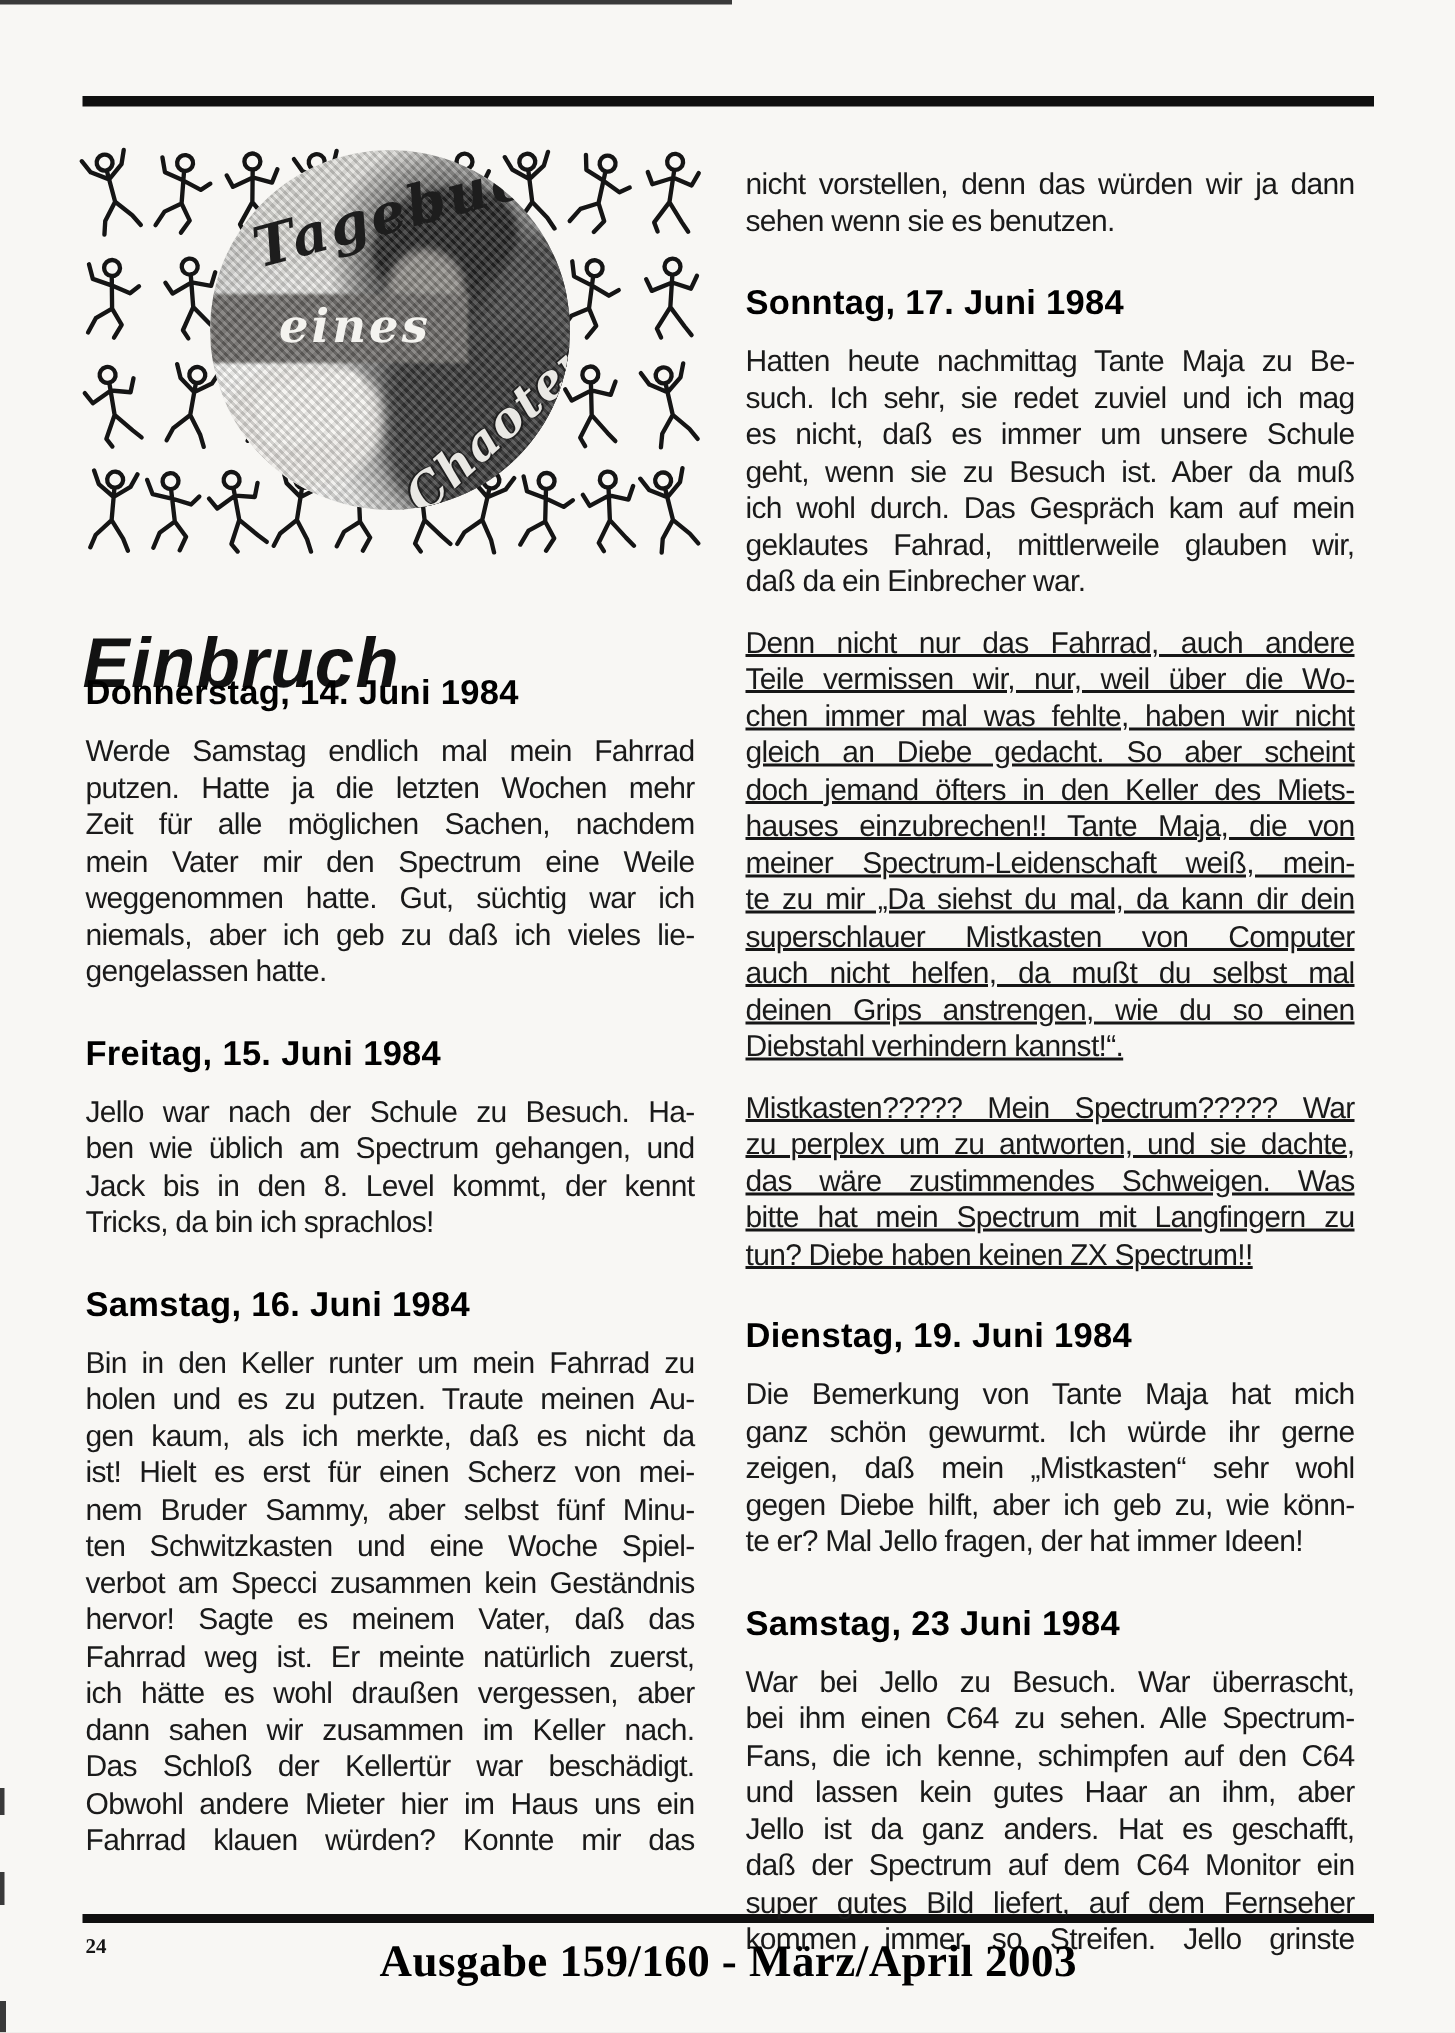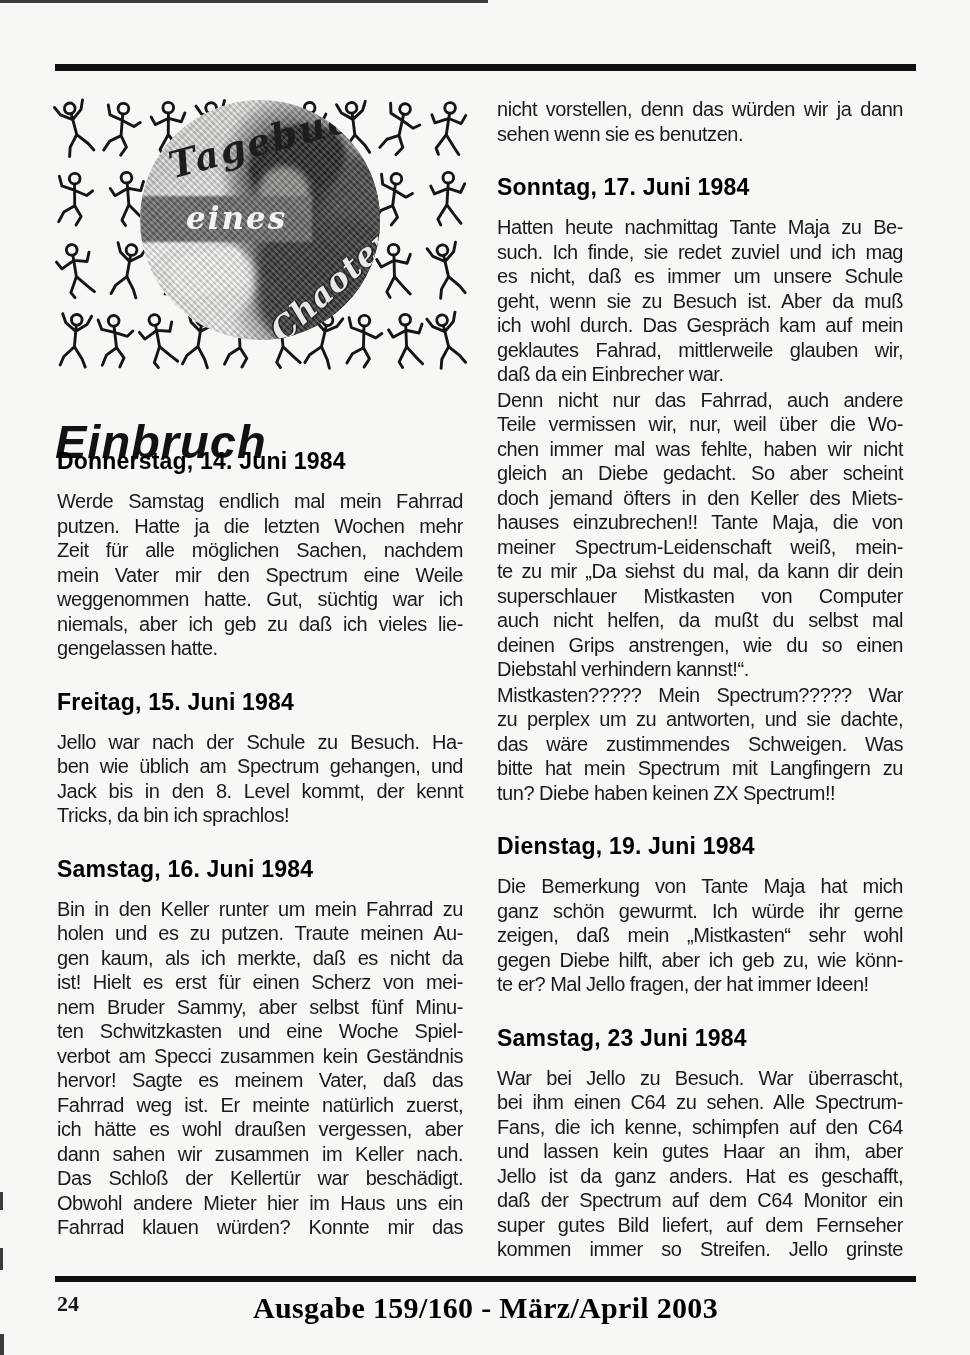--- a/index.html
+++ b/index.html
@@ -49,37 +49,37 @@
     transform:rotate(-42deg); transform-origin:left bottom;
     text-shadow:1px 1px 0 #1f1f1f, -1px -1px 0 #1f1f1f, 0 0 2px #111;}
 
   
   .title{
     position:absolute; left:55px; top:383px;
     font-size:47px; font-weight:bold; font-style:italic; letter-spacing:1px; color:#121212;
   }
   .col{position:absolute; width:406px;}
   .col.left{left:57px; top:447px;}
-  .col.right{left:497px; top:97px;}
+  .col.right{left:497px; top:111px;}
   .entry{margin-top:27px;}
   .entry:first-child{margin-top:0;}
   .col.right .entry:first-of-type{margin-top:27px;}
   .entry-heading{font-size:23px; font-weight:bold; line-height:29px; color:#000000; letter-spacing:.2px;}
   .para{margin-top:13px;}
-  .para + .para{margin-top:1px;}
+  .para + .para{margin-top:16px;text-decoration:underline;}
   .jline{
     font-size:20px; line-height:24.5px; letter-spacing:-0.45px; word-spacing:-0.2px;
     text-align:justify; text-align-last:justify; white-space:nowrap; color:#1a1a1a;
   }
   .jline.last{text-align-last:left;}
 
   
   .footer-page-number{
     position:absolute; left:57px; top:1291px;
-    font-family:"Liberation Serif", serif; font-size:22px; font-weight:600; color:#151515;
+    font-family:"Liberation Serif", serif; font-size:14px; font-weight:600; color:#151515;
   }
   .footer-issue{
     position:absolute; left:55px; top:1291px; width:861px; text-align:center;
     font-family:"Liberation Serif", serif; font-size:30px; font-weight:bold; color:#000000; letter-spacing:.3px;
   }
 </style>
 </head>
 <body>
 
 <div class="page">
@@ -375,21 +375,21 @@
   <div class="col right">
     <div class="para" style="margin-top:0;">
         <div class="jline">nicht vorstellen, denn das würden wir ja dann</div>
         <div class="jline last">sehen wenn sie es benutzen.</div>
       </div>
     <div>
         <section class="entry">
           <h3 class="entry-heading" style="margin: 0px;">Sonntag, 17. Juni 1984</h3>
           <div class="para">
             <div class="jline">Hatten heute nachmittag Tante Maja zu Be-</div>
-            <div class="jline">such. Ich finde, sie redet zuviel und ich mag</div>
+            <div class="jline">such. Ich sehr, sie redet zuviel und ich mag</div>
             <div class="jline">es nicht, daß es immer um unsere Schule</div>
             <div class="jline">geht, wenn sie zu Besuch ist. Aber da muß</div>
             <div class="jline">ich wohl durch. Das Gespräch kam auf mein</div>
             <div class="jline">geklautes Fahrad, mittlerweile glauben wir,</div>
             <div class="jline last">daß da ein Einbrecher war.</div>
           </div>
           <div class="para">
             <div class="jline">Denn nicht nur das Fahrrad, auch andere</div>
             <div class="jline">Teile vermissen wir, nur, weil über die Wo-</div>
             <div class="jline">chen immer mal was fehlte, haben wir nicht</div>

